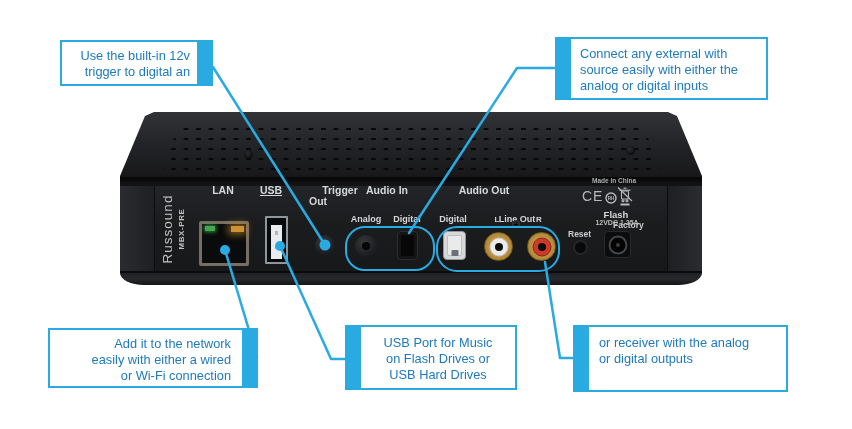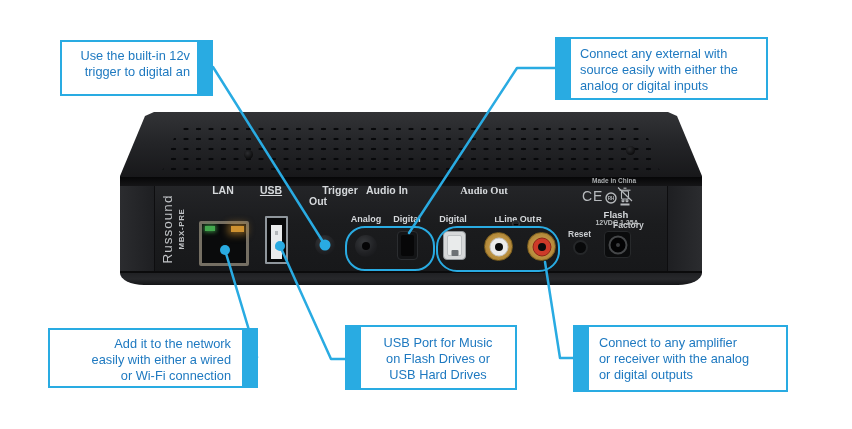--- a/index.html
+++ b/index.html
@@ -101,21 +101,21 @@
 
   
   #leads{position:absolute;left:0;top:0;z-index:6;pointer-events:none;}
 
   
   .callout{position:absolute;z-index:8;background:#ffffff;border:2.5px solid #29abe2;
     box-sizing:border-box;color:#1e79c0;font-size:12.8px;line-height:16px;}
   .callout .bar{position:absolute;top:0;bottom:0;width:14px;background:#29abe2;}
   .bar-left{left:0;} .bar-right{right:0;}
   .callout .txt{position:absolute;left:0;right:0;top:0;bottom:0;}
-  #co-trigger{left:60px;top:40px;width:153px;height:56px;}
+  #co-trigger{left:60px;top:40px;width:153px;height:46px;}
   #co-trigger .txt{padding:6px 21px 0 4px;text-align:right;}
   #co-audio-in{left:555px;top:37px;width:213px;height:63px;}
   #co-audio-in .txt{padding:7px 6px 0 23px;text-align:left;}
   #co-network{left:48px;top:328px;width:210px;height:60px;}
   #co-network .txt{padding:6px 25px 0 4px;text-align:right;}
   #co-usb{left:345px;top:325px;width:172px;height:65px;}
   #co-usb .txt{padding:8px 8px 0 22px;text-align:center;}
   #co-audio-out{left:573px;top:325px;width:215px;height:67px;}
   #co-audio-out .txt{padding:8px 6px 0 24px;text-align:left;}
 </style>
@@ -144,21 +144,21 @@
     <div class="model">MBX-PRE</div>
   </div>
 
   <div class="plabel sz10" style="left:223px;top:190px;">LAN</div>
   <div class="plabel sz10" style="left:271px;top:190px;text-decoration:underline;">USB</div>
   <div class="plabel sz10" style="left:318px;top:190px;margin-left:22px;">Trigger</div>
   <div class="plabel sz10" style="left:318px;top:201px;">Out</div>
   <div class="plabel sz10" style="left:387px;top:190px;text-align:center;">Audio In</div>
   <div class="plabel sz9" style="left:366px;top:219px;">Analog</div>
   <div class="plabel sz9" style="left:407px;top:219px;">Digital</div>
-  <div class="plabel sz10" style="left:484px;top:190px;font-family:Liberation Serif, serif;">Audio Out</div>
+  <div class="plabel sz10" style="left:484px;top:190px;">Audio Out</div>
   <div class="plabel sz9" style="left:453px;top:219px;">Digital</div>
   <div class="plabel sz9" style="left:517px;top:219px;">Line Out</div>
   <div class="plabel sz8" style="left:497px;top:219px;">L</div>
   <div class="plabel sz8" style="left:539px;top:219px;">R</div>
   <div class="plabel szfac" style="left:568px;top:221px;padding-left:45px;">Factory</div>
   <div class="plabel szfac" style="left:568px;top:230px;">Reset</div>
   <div class="plabel szmic" style="left:614px;top:180px;">Made in China</div>
   <div class="plabel sz10 szpow" style="left:616px;top:214px;">Flash</div>
   <div class="plabel szspec" style="left:617px;top:222px;">12VDC 1.25A</div>
 
@@ -266,19 +266,18 @@
     <div class="txt">
       <div>USB Port for Music</div>
       <div>on Flash Drives or</div>
       <div>USB Hard Drives</div>
     </div>
   </div>
 
   <div class="callout" id="co-audio-out">
     <div class="bar bar-left"></div>
     <div class="txt">
-      <div>Connect to any amplifier</div>
       <div>or receiver with the analog</div>
       <div>or digital outputs</div>
     </div>
   </div>
 
 </div>
 
 </body></html>

